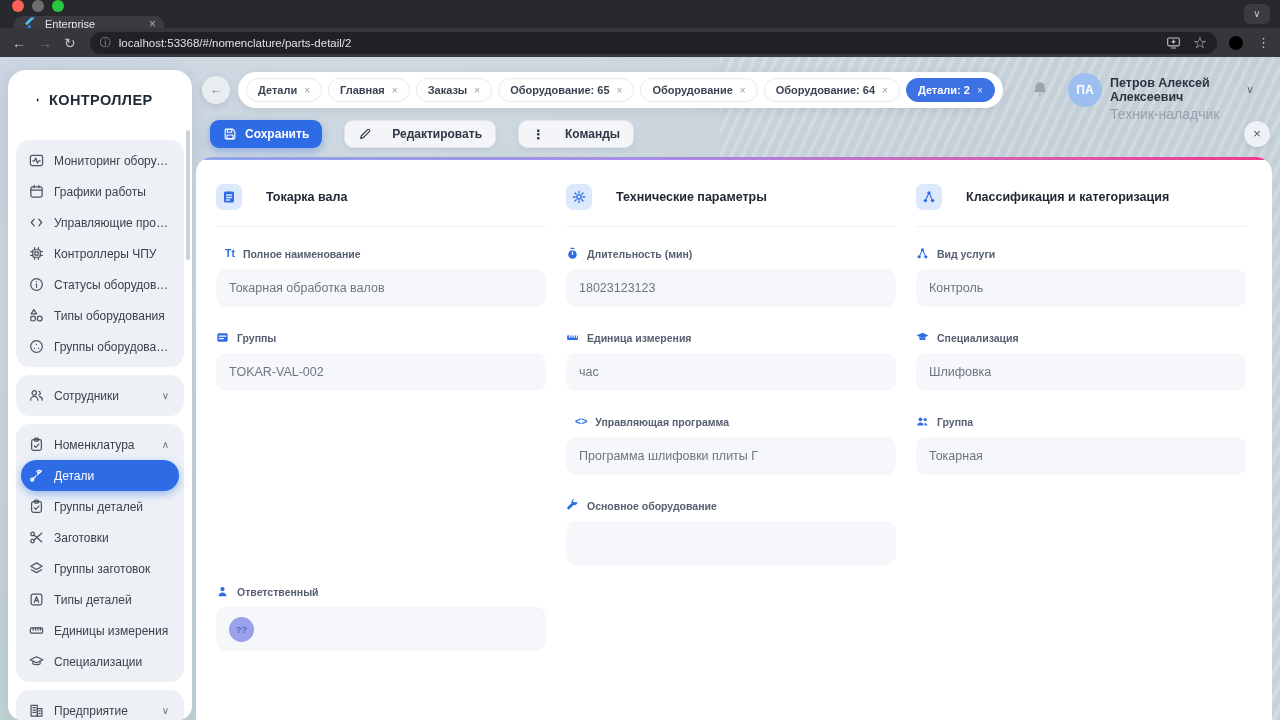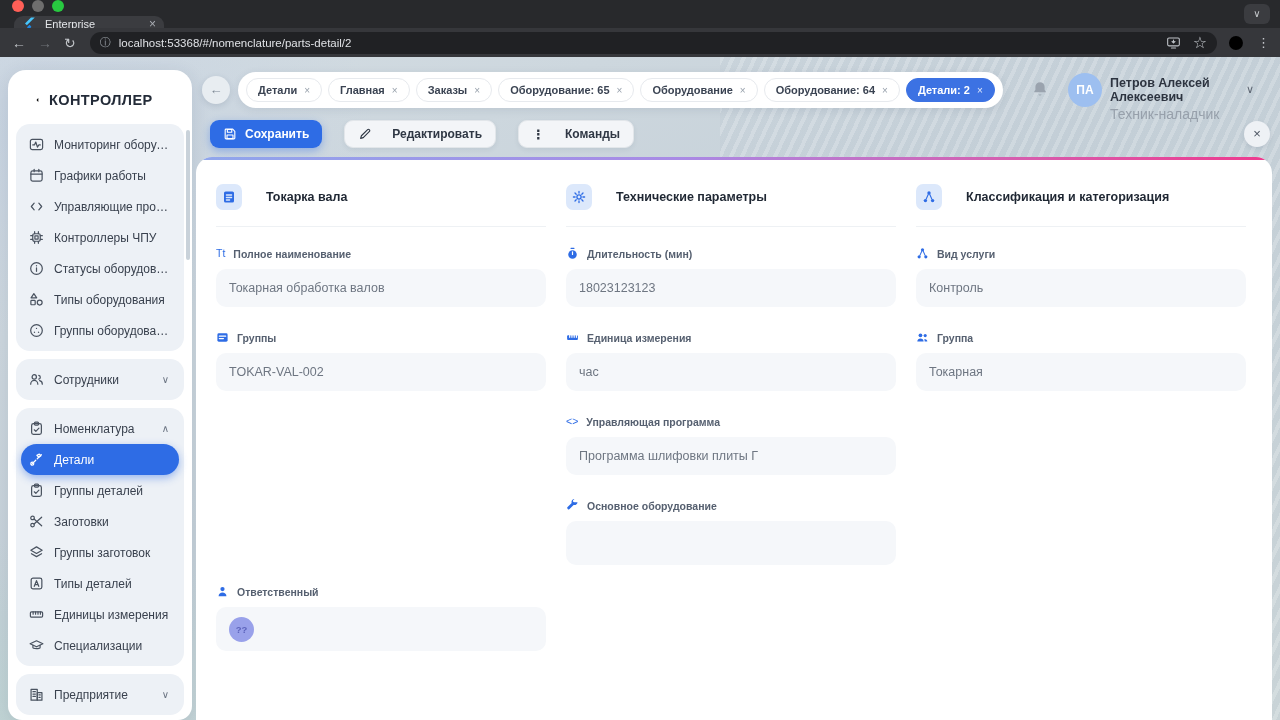--- a/index.html
+++ b/index.html
@@ -35,21 +35,21 @@
       radial-gradient(420px 260px at 4% 100%, #b9d6cf88, transparent 70%),
       radial-gradient(500px 300px at 2% 10%, #b9c8e066, transparent 70%),
       linear-gradient(155deg,#d4dde3 0%,#c6d1d9 45%,#ccd6d9 100%);
   }
   .stripes { position:absolute; right:0; top:0; width:560px; height:100%;
     background:repeating-linear-gradient(115deg, rgba(255,255,255,.30) 0 4px, rgba(150,165,180,.10) 4px 10px);
     opacity:.55; }
 
   
   .sidebar { position:absolute; left:8px; top:13px; width:184px; height:650px; background:#fff; border-radius:18px 18px 14px 14px; box-shadow:0 4px 18px rgba(40,60,90,.12); padding:0 8px; overflow:hidden; }
-  .logo-row { display:flex; align-items:center; gap:9px; padding:22px 8px 16px 8px; }
+  .logo-row { display:flex; align-items:center; gap:9px; padding:22px 8px 32px 8px; }
   .logo-ic { width:16px; height:16px; color:#2b3340; }
   .logo-text { font-size:14.5px; font-weight:700; color:#232b38; letter-spacing:.4px; }
   .sb-card { background:#edf1f6; border-radius:14px; padding:5px 5px; margin-bottom:8px; }
   .sb-item { display:flex; align-items:center; gap:10px; padding:8px 8px; border-radius:20px; color:#39414e; font-size:12px; }
   .sb-item .ic { width:15px; height:15px; color:#4a5360; flex:none; }
   .sb-label { white-space:nowrap; overflow:hidden; text-overflow:ellipsis; flex:1; }
   .sb-chev { font-size:10px; color:#6b7482; margin-right:2px; }
   .sb-item.selected { background:#2e6ce5; color:#fff; box-shadow:0 3px 8px rgba(46,108,229,.45); }
   .sb-item.selected .ic { color:#fff; }
   .sb-scroll { position:absolute; right:2px; top:60px; width:4px; height:130px; border-radius:2px; background:#c9d2da; }
@@ -83,21 +83,21 @@
   .grid { padding:0 20px; display:grid; grid-template-columns:330px 330px 330px; column-gap:20px; align-content:start; }
   .sec-head { display:flex; align-items:center; gap:24px; padding:24px 0 16px 0; border-bottom:1px solid #eef1f4; }
   .sec-head.row2 { margin-top:28px; }
   .hchip { width:26px; height:26px; border-radius:7px; background:#dce8fb; color:#2e6ce5; display:flex; align-items:center; justify-content:center; }
   .hic { width:14px; height:14px; }
   .sec-title { font-size:12.5px; font-weight:700; color:#1f2733; }
   .field { margin-top:24px; }
   .field.first { margin-top:20px; }
   .flabel { display:flex; align-items:center; gap:8px; }
   .fic { width:13px; height:13px; color:#2e6ce5; flex:none; }
-  .fic-txt { color:#2e6ce5; font-size:10.5px; font-weight:400; line-height:13px; }
+  .fic-txt { color:#2e6ce5; font-size:10.5px; font-weight:700; line-height:13px;margin-left:9px; }
   .flabel-text { font-size:10.5px; font-weight:700; color:#566070; }
   .finput { margin-top:9px; height:38px; background:#f5f7fa; border-radius:10px; padding:0 13px; display:flex; align-items:center; font-size:12.5px; color:#6e7682; }
   .finput.tall { height:44px; }
   .mini-av { width:25px; height:25px; border-radius:50%; background:#99a1ea; color:#5d64bd; font-size:9.5px; font-weight:700; display:flex; align-items:center; justify-content:center; }
 </style>
 </head>
 <body>
 
 <div class="chrome">
   <div class="tabstrip">
@@ -553,20 +553,32 @@
                 </svg>
               </span>
             <span class="flabel-text">Вид услуги</span>
           </div>
           <div class="finput">Контроль</div>
         </div>
         <div class="field">
           <div class="flabel">
             <span class="fic">
                 <svg viewBox="0 0 14 14">
+                  <path d="M7 1.8 13.4 4.8 7 7.8.6 4.8Z" fill="currentColor" stroke="none"></path>
+                  <path d="M3.6 6.4v2.5c0 1.2 6.8 1.2 6.8 0V6.4L7 8z" fill="currentColor" stroke="none"></path>
+                </svg>
+              </span>
+            <span class="flabel-text">Специализация</span>
+          </div>
+          <div class="finput">Шлифовка</div>
+        </div>
+        <div class="field">
+          <div class="flabel">
+            <span class="fic">
+                <svg viewBox="0 0 14 14">
                   <circle cx="4.8" cy="4.6" r="2" fill="currentColor" stroke="none"></circle>
                   <circle cx="9.9" cy="4.9" r="1.7" fill="currentColor" stroke="none"></circle>
                   <path d="M1.4 11.4c0-2.2 1.6-3.4 3.4-3.4s3.4 1.2 3.4 3.4z" fill="currentColor" stroke="none"></path>
                   <path d="M9 8.6c1.9 0 3.2 1.2 3.2 2.8H9.4z" fill="currentColor" stroke="none"></path>
                 </svg>
               </span>
             <span class="flabel-text">Группа</span>
           </div>
           <div class="finput">Токарная</div>
         </div>

